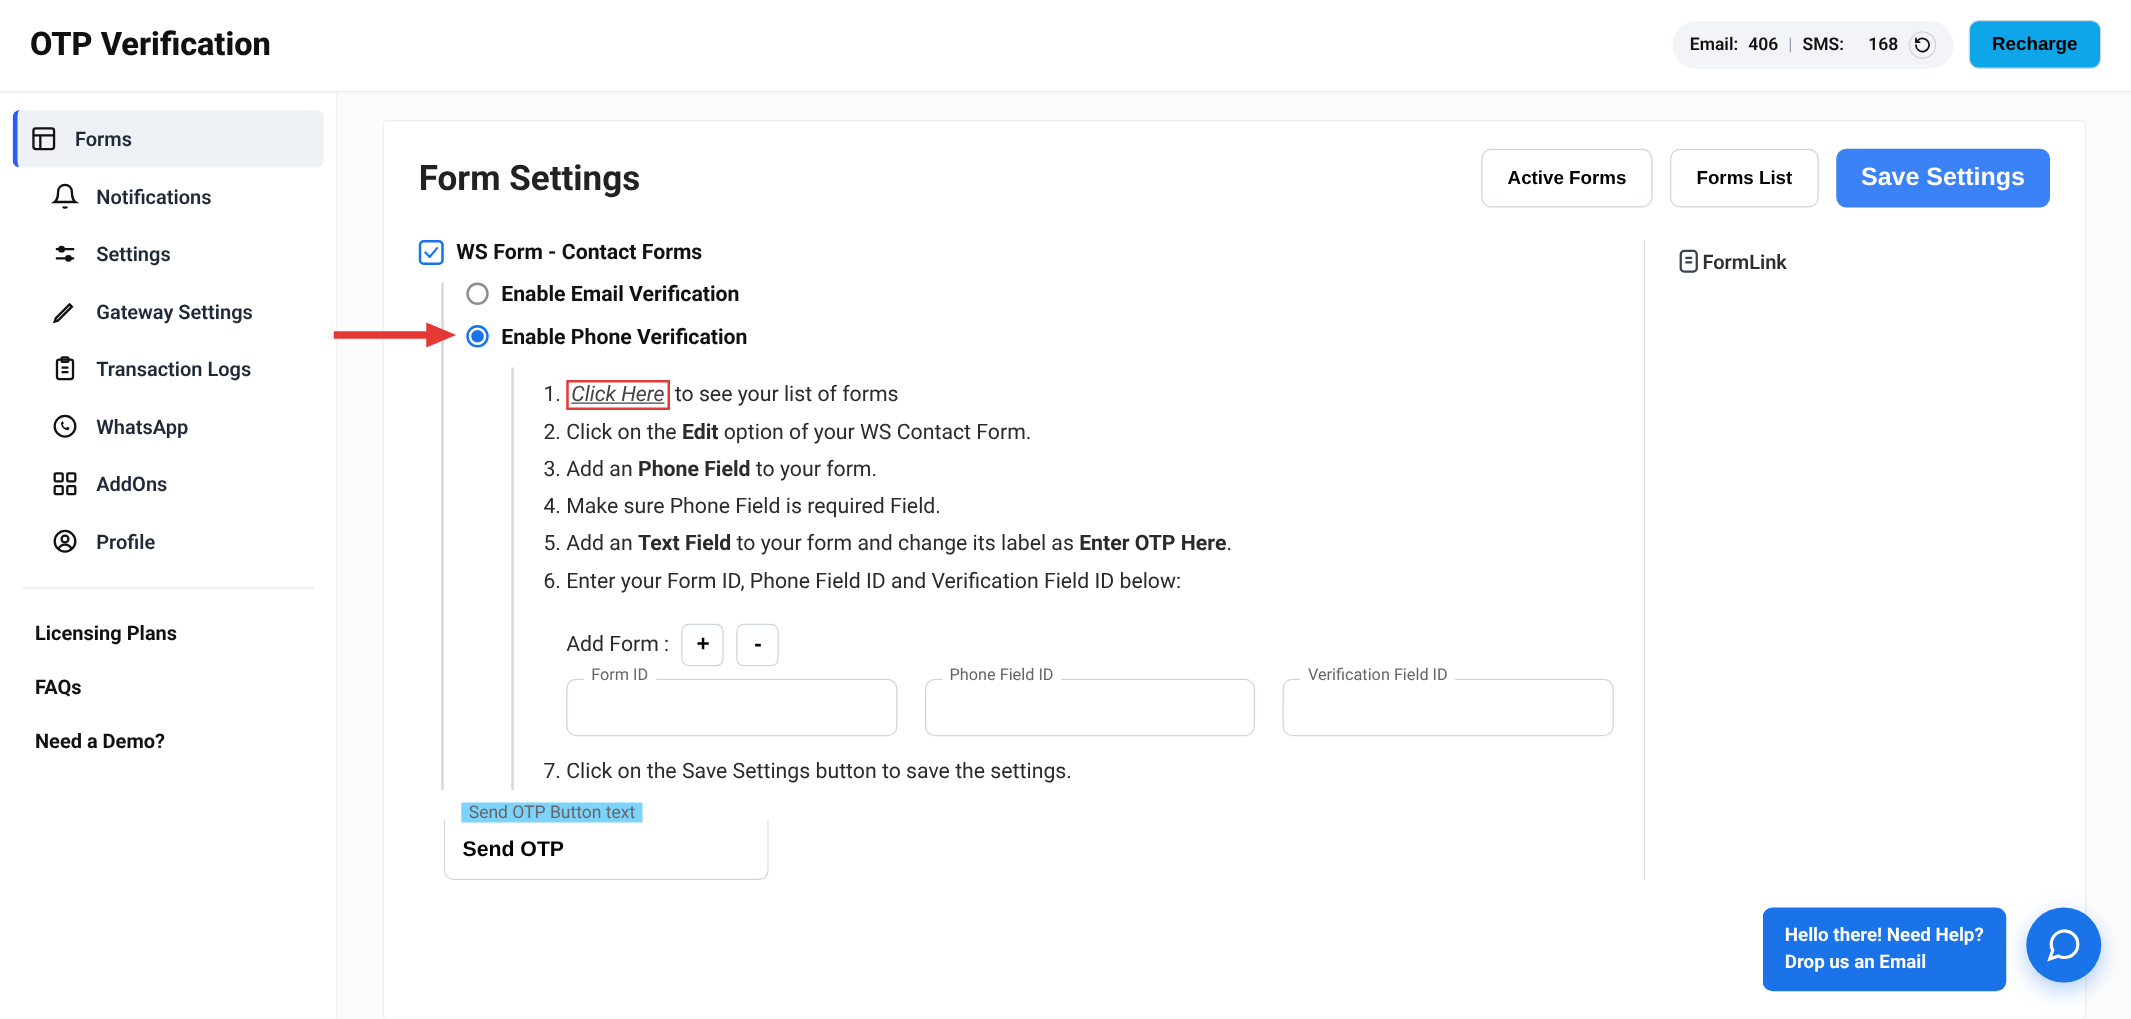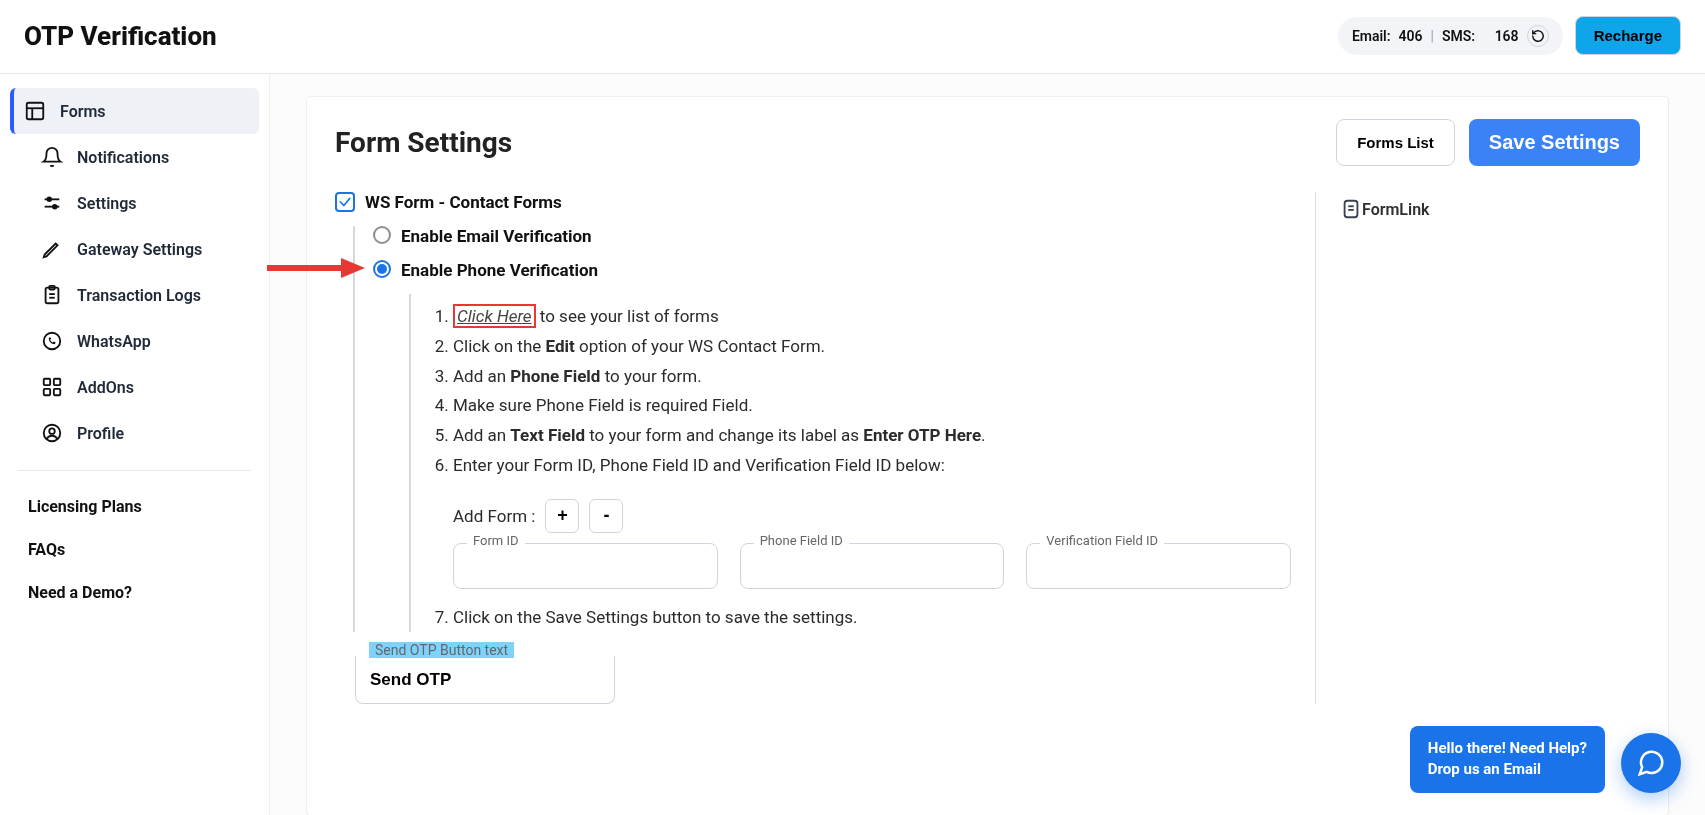--- a/index.html
+++ b/index.html
@@ -47,21 +47,21 @@
   .add-form-row { display: flex; align-items: center; gap: 10px; margin: 18px 0 10px 0; padding-left: 18px; }
   .add-form-row span { font-size: 17px; color: #2b2b2b; }
   .square-btn { width: 34px; height: 34px; border: 1px solid #d0d5dd; border-radius: 6px; background: #fff; font-weight: 800; font-size: 18px; cursor: pointer; }
   .fields-row { display: flex; gap: 22px; margin: 6px 0 14px 0; padding-left: 18px; }
   .field-wrap { position: relative; flex: 1; }
   .field-wrap input { width: 100%; height: 46px; border: 1px solid #d0d5dd; border-radius: 8px; padding: 10px 12px; font-size: 15px; }
   .field-wrap .float-label { position: absolute; top: -10px; left: 14px; background: #fff; padding: 0 6px; font-size: 13px; color: #666; }
   .send-otp-wrap { position: relative; width: 260px; margin-top: 24px; margin-left: 20px; }
   .send-otp-wrap input { width: 100%; height: 48px; border: 1px solid #d0d5dd; border-top: none; border-radius: 0 0 8px 8px; padding: 10px 14px; font-size: 17px; font-weight: 600; }
   .send-otp-wrap .float-label { position: absolute; top: -14px; left: 14px; background: #7dd3fc; padding: 0 6px; font-size: 14px; color: #666; }
-  .help-bubble { position: fixed; right: 24px; bottom: 22px; display: flex; align-items: flex-end; gap: 16px; }
+  .help-bubble { position: fixed; right: 24px; bottom: 22px; display: flex; align-items: flex-start; gap: 16px; }
   .help-card { background: #1a73e8; color: #fff; border-radius: 8px; padding: 12px 18px; font-weight: 700; font-size: 15px; line-height: 1.45; }
   .help-fab { width: 60px; height: 60px; border-radius: 50%; background: #1a73e8; color: #fff; display: flex; align-items: center; justify-content: center; cursor: pointer; box-shadow: 0 6px 18px rgba(26,115,232,.35); }
 </style>
 </head>
 <body>
 
 <div class="topbar">
   <h1>OTP Verification</h1>
   <div class="top-right">
     <div class="credits">
@@ -164,20 +164,21 @@
     <div class="side-link">Licensing Plans</div>
     <div class="side-link">FAQs</div>
     <div class="side-link">Need a Demo?</div>
   </aside>
 
   <main class="main">
     <div class="card">
       <div class="page-head">
         <h2>Form Settings</h2>
         <div class="actions">
+          <button class="btn-white">Active Forms</button>
           <button class="btn-white">Forms List</button>
           <button class="btn-dark">Save Settings</button>
         </div>
       </div>
 
       <div class="content">
         <div class="left-col">
 
           <div class="chk-row">
             <span class="chk">

